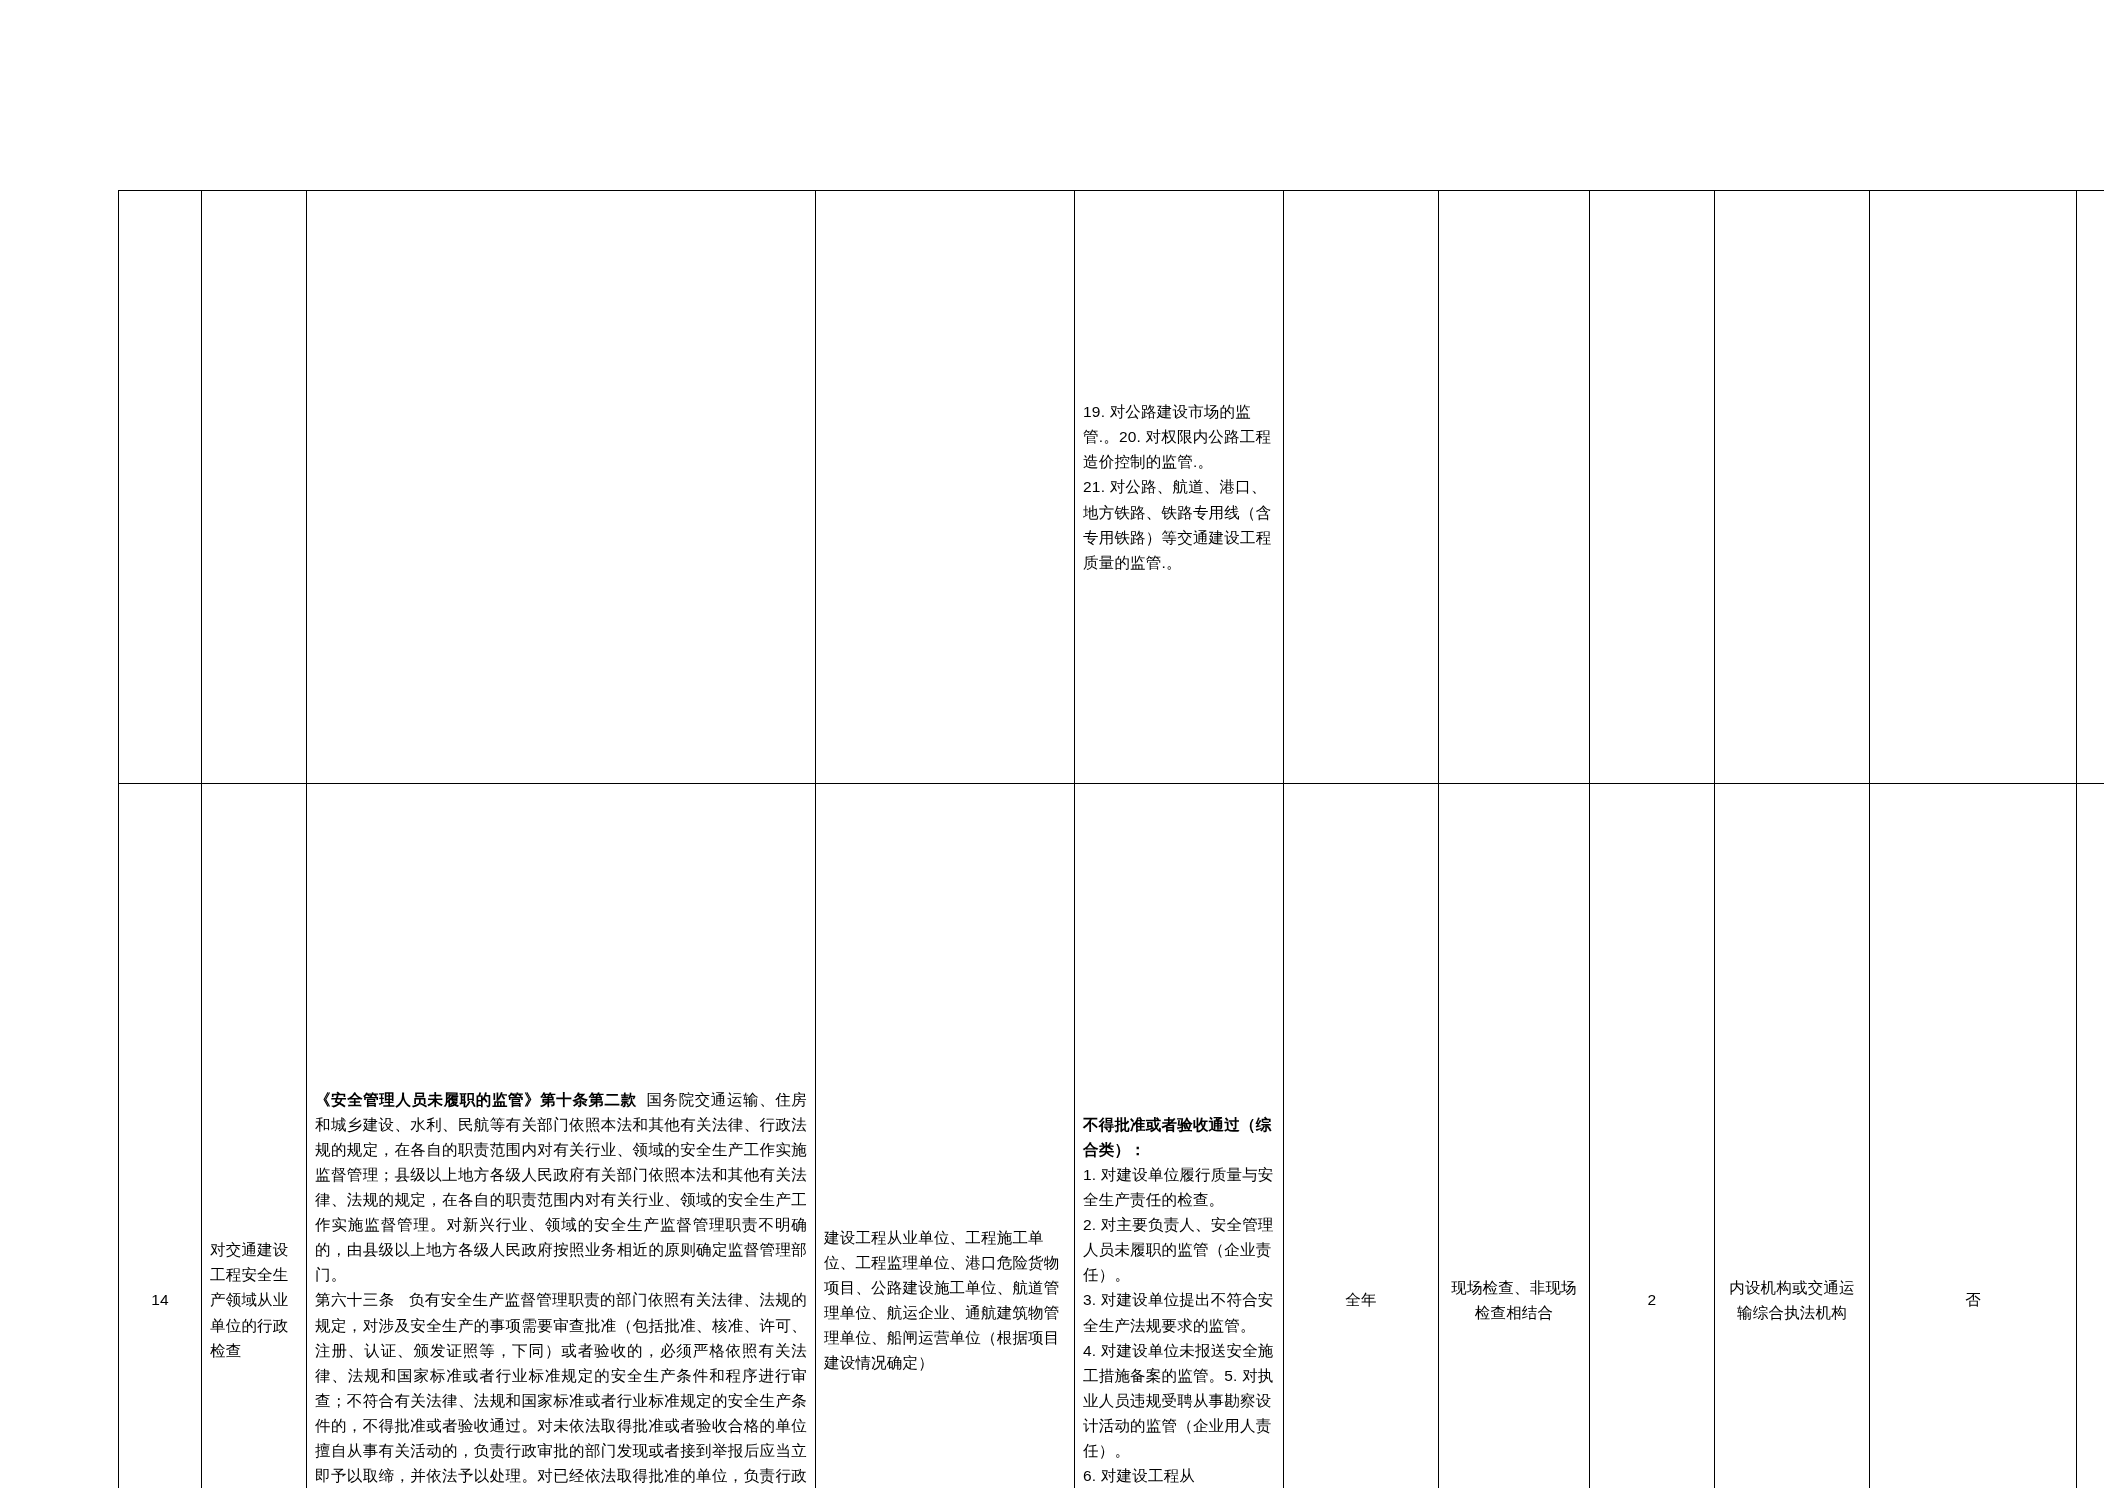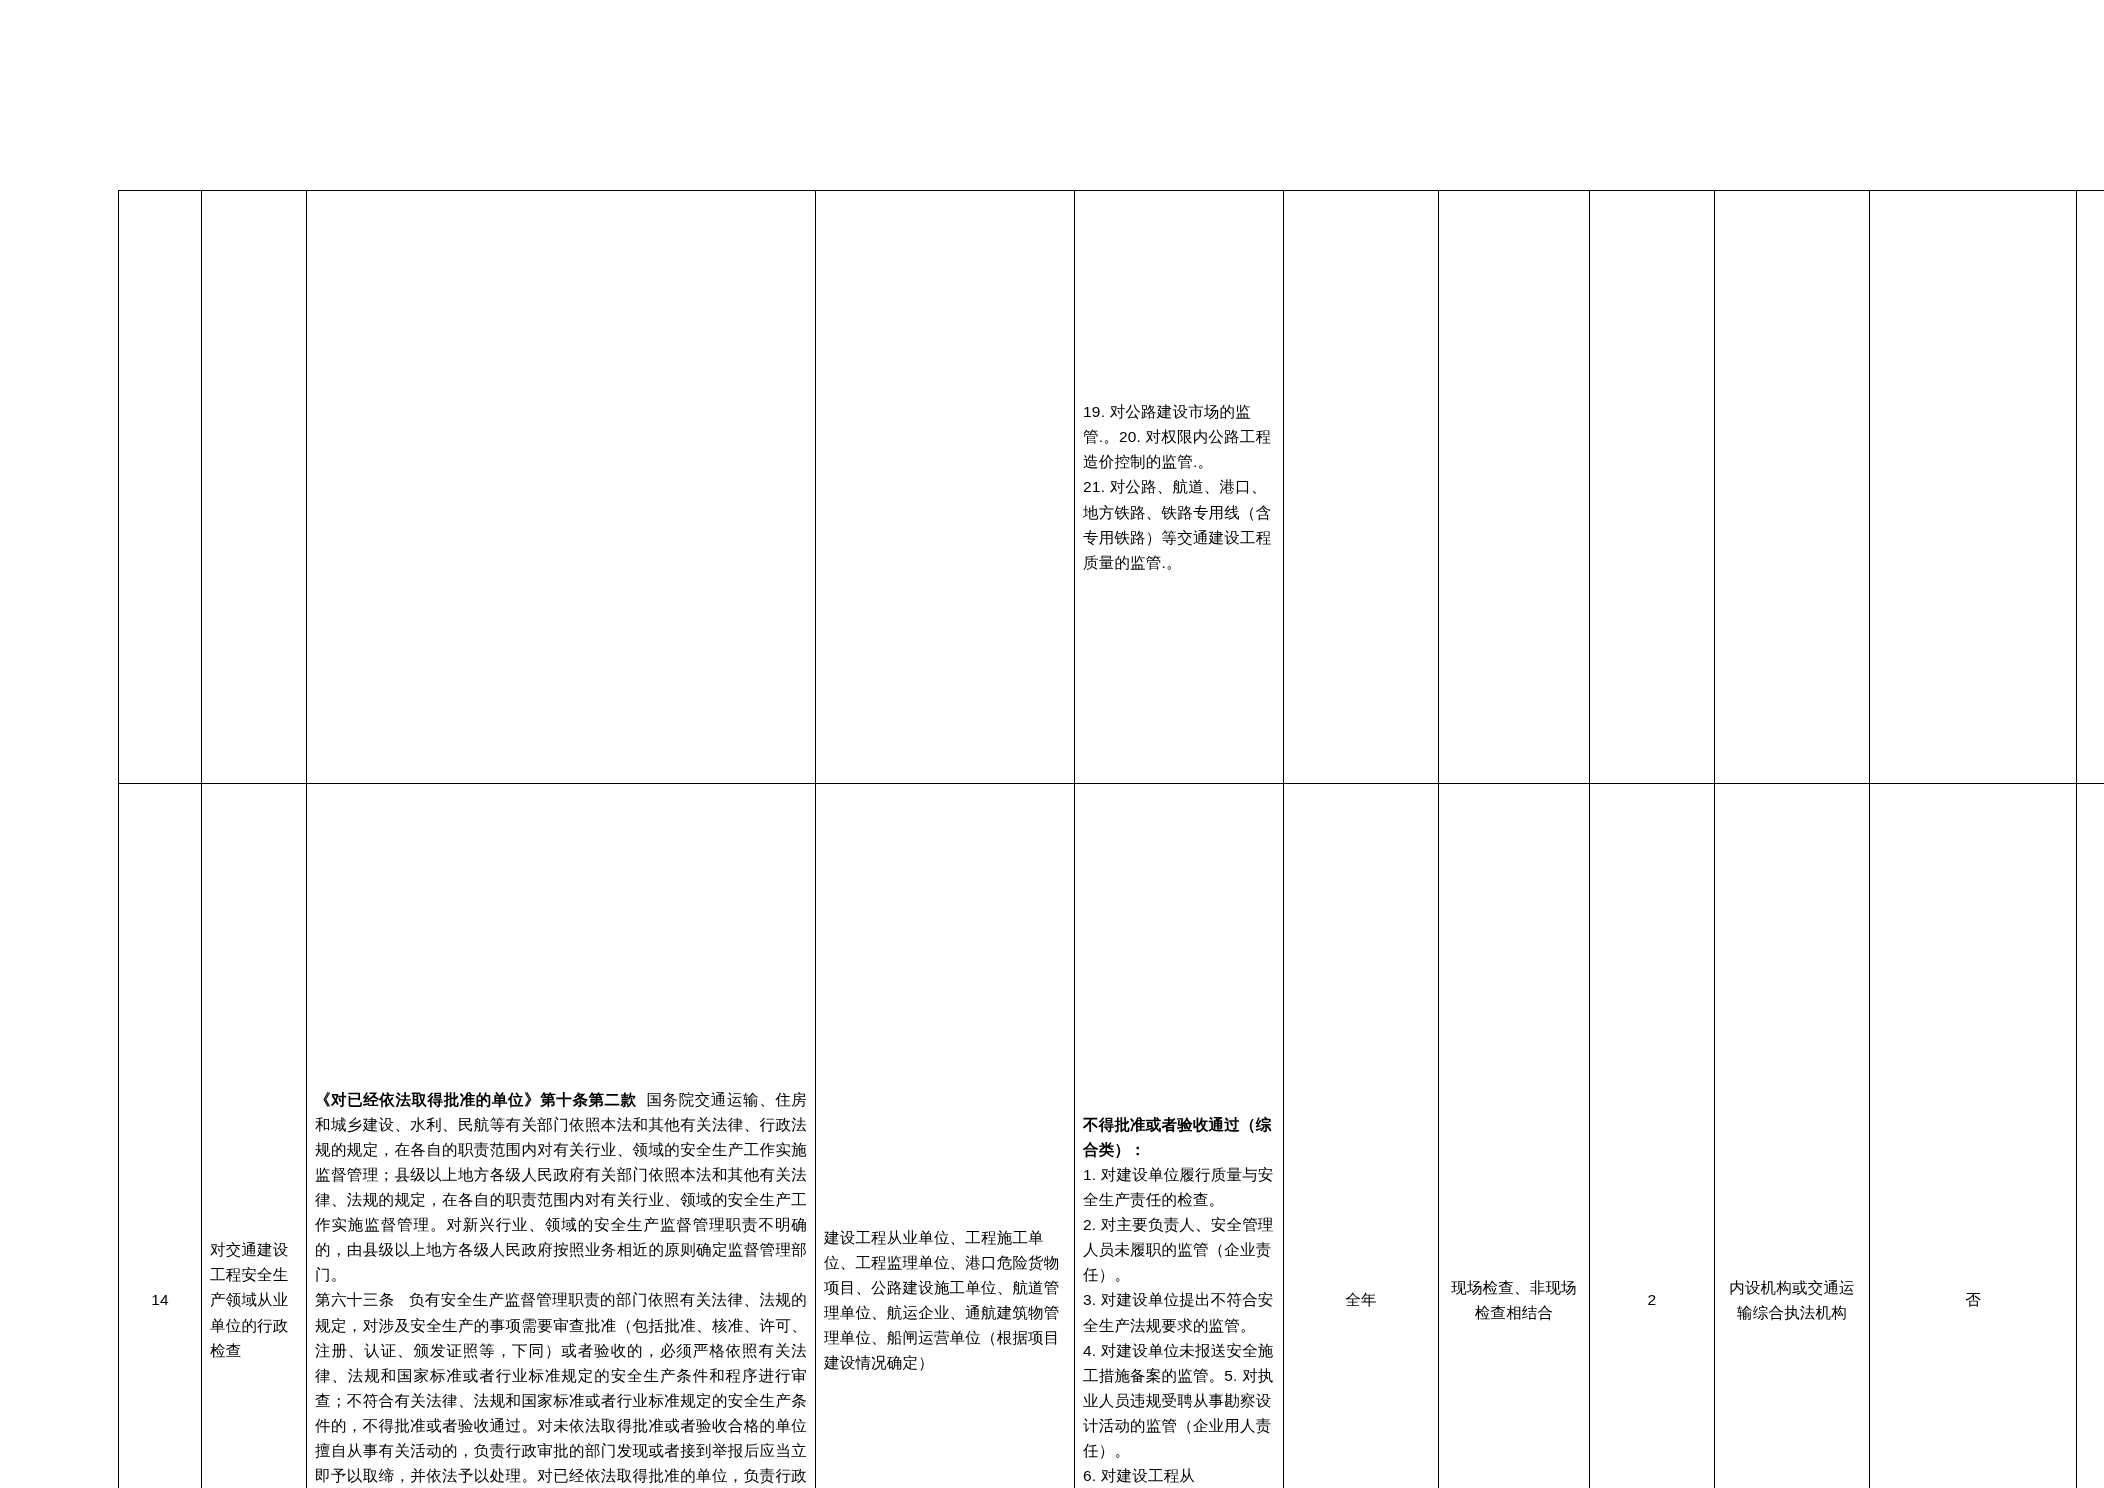--- a/index.html
+++ b/index.html
@@ -80,21 +80,21 @@
         <td class="c-time empty"></td>
         <td class="c-method empty"></td>
         <td class="c-ratio empty"></td>
         <td class="c-dept empty"></td>
         <td class="c-joint empty"></td>
         <td class="c-last empty"></td>
       </tr>
       <tr class="row-main">
         <td class="c-idx">14</td>
         <td class="c-name vcenter-narrow cell-text">对交通建设工程安全生产领域从业单位的行政检查</td>
-        <td class="c-basis cell-text just"><span class="bold">《对已经依法取得批准的单位》第十条第二款</span>  国务院交通运输、住房和城乡建设、水利、民航等有关部门依照本法和其他有关法律、行政法规的规定，在各自的职责范围内对有关行业、领域的安全生产工作实施监督管理；县级以上地方各级人民政府有关部门依照本法和其他有关法律、法规的规定，在各自的职责范围内对有关行业、领域的安全生产工作实施监督管理。对新兴行业、领域的安全生产监督管理职责不明确的，由县级以上地方各级人民政府按照业务相近的原则确定监督管理部门。
+        <td class="c-basis cell-text just"><span class="bold">《安全管理人员未履职的监管》第十条第二款</span>  国务院交通运输、住房和城乡建设、水利、民航等有关部门依照本法和其他有关法律、行政法规的规定，在各自的职责范围内对有关行业、领域的安全生产工作实施监督管理；县级以上地方各级人民政府有关部门依照本法和其他有关法律、法规的规定，在各自的职责范围内对有关行业、领域的安全生产工作实施监督管理。对新兴行业、领域的安全生产监督管理职责不明确的，由县级以上地方各级人民政府按照业务相近的原则确定监督管理部门。
 第六十三条   负有安全生产监督管理职责的部门依照有关法律、法规的规定，对涉及安全生产的事项需要审查批准（包括批准、核准、许可、注册、认证、颁发证照等，下同）或者验收的，必须严格依照有关法律、法规和国家标准或者行业标准规定的安全生产条件和程序进行审查；不符合有关法律、法规和国家标准或者行业标准规定的安全生产条件的，不得批准或者验收通过。对未依法取得批准或者验收合格的单位擅自从事有关活动的，负责行政审批的部门发现或者接到举报后应当立即予以取缔，并依法予以处理。对已经依法取得批准的单位，负责行政审批的部门发现其不再具备安全生产条件的，应当撤销原批准。</td>
         <td class="c-subject cell-text">建设工程从业单位、工程施工单位、工程监理单位、港口危险货物项目、公路建设施工单位、航道管理单位、航运企业、通航建筑物管理单位、船闸运营单位（根据项目建设情况确定）</td>
         <td class="c-content cell-text"><span class="bold">不得批准或者验收通过（综合类）：</span>
 1. 对建设单位履行质量与安全生产责任的检查。
 2. 对主要负责人、安全管理人员未履职的监管（企业责任）。
 3. 对建设单位提出不符合安全生产法规要求的监管。
 4. 对建设单位未报送安全施工措施备案的监管。5. 对执业人员违规受聘从事勘察设计活动的监管（企业用人责任）。
 6. 对建设工程从</td>
         <td class="c-time">全年</td>
         <td class="c-method cell-text">现场检查、非现场检查相结合</td>

